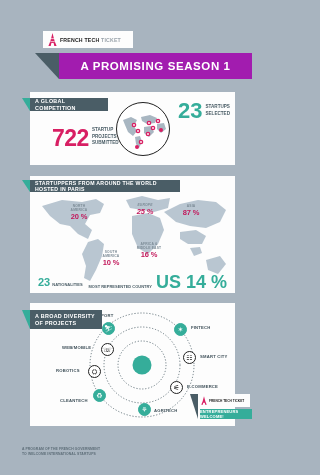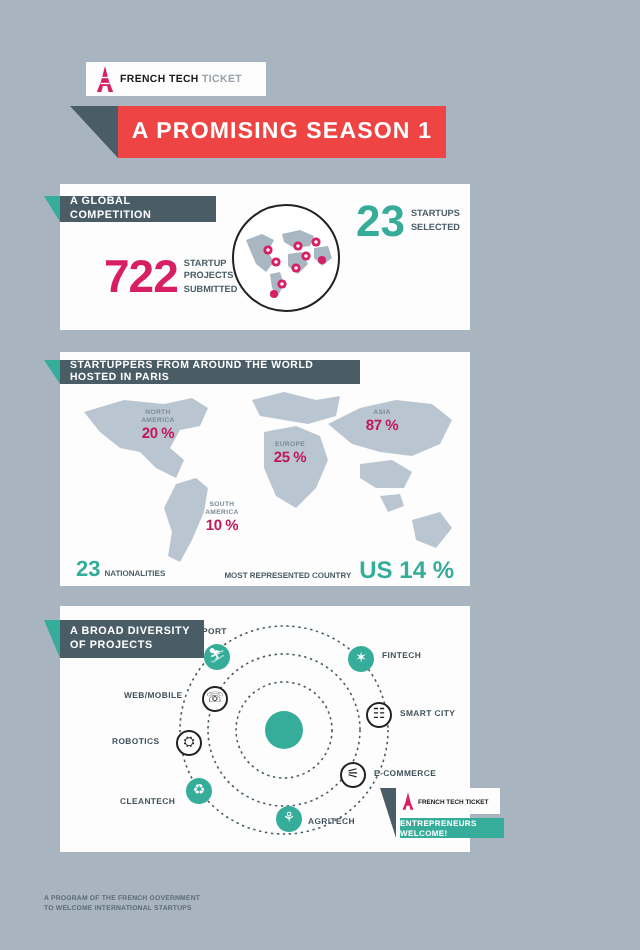--- a/index.html
+++ b/index.html
@@ -14,30 +14,30 @@
        font-weight:bold;letter-spacing:.3px;line-height:1.25;
        display:flex;flex-direction:column;justify-content:center;
        padding:3px 5px;box-sizing:border-box;}
   .tabfold{position:absolute;width:0;height:0;}
 
   
   #logoCard{left:43px;top:31px;width:90px;height:17px;
             display:flex;align-items:center;gap:3px;padding-left:5px;box-sizing:border-box;}
   #logoName{font-size:5.2px;font-weight:bold;color:#1a1a1a;letter-spacing:.2px;white-space:nowrap;}
   #logoName .lt{color:#9aa3ab;}
-  #titleBar{left:59px;top:53px;width:164px;height:26px;background:#ef4444;
+  #titleBar{left:59px;top:53px;width:193px;height:26px;background:#a21caf;
             display:flex;align-items:center;justify-content:center;}
   #titleBar .t{color:#fff;font-size:11.5px;font-weight:bold;letter-spacing:.6px;}
   #hdrFold{left:35px;top:53px;}
 
   
   #s1{left:30px;top:92px;width:205px;height:73px;}
   #s1tab{left:30px;top:98px;width:78px;height:13px;font-size:5.4px;}
   #s1fold{left:22px;top:98px;border-top:13px solid #35ad9a;border-left:8px solid transparent;}
-  #num722{position:absolute;left:22px;top:35px;display:flex;align-items:center;gap:3px;}
+  #num722{position:absolute;left:22px;top:35px;display:flex;gap:3px;}
   #num722 .big{font-size:23px;font-weight:bold;color:#d81f63;line-height:1;letter-spacing:-.5px;}
   #num722 .sm{font-size:4.6px;font-weight:bold;color:#4a5d66;line-height:1.45;}
   #globe{position:absolute;left:86px;top:10px;width:52px;height:52px;border-radius:50%;
          border:1.6px solid #222;background:#fff;overflow:hidden;}
   #num23{position:absolute;left:148px;top:8px;display:flex;align-items:flex-start;gap:3px;}
   #num23 .big{font-size:22px;font-weight:bold;color:#35ad9a;line-height:1;}
   #num23 .sm{font-size:4.6px;font-weight:bold;color:#4a5d66;line-height:1.45;padding-top:4px;}
 
   
   #s2{left:30px;top:176px;width:205px;height:117px;}
@@ -173,39 +173,43 @@
     <div class="mapnum" style="left:32px;top:28px;width:34px;">
       <span class="lbl">NORTH<br>AMERICA</span>
       <span class="pct">20 %</span>
     </div>
 
     <div class="mapnum" style="left:64px;top:74px;width:34px;">
       <span class="lbl">SOUTH<br>AMERICA</span>
       <span class="pct">10 %</span>
     </div>
 
-    <div class="mapnum" style="left:100px;top:44px;width:30px;">
+    <div class="mapnum" style="left:100px;top:27px;width:30px;font-style:italic;">
       <span class="lbl">EUROPE</span>
       <span class="pct">25 %</span>
     </div>
 
+    <div class="mapnum" style="left:99px;top:66px;width:40px;">
+      <span class="lbl">AFRICA &amp;<br>MIDDLE EAST</span>
+      <span class="pct">16 %</span>
+    </div>
 
     <div class="mapnum" style="left:146px;top:28px;width:30px;">
       <span class="lbl">ASIA</span>
       <span class="pct">87 %</span>
     </div>
 
     <div id="s2foot">
       <div class="footstat">
         <span class="n">23</span>
         <span class="l">NATIONALITIES</span>
       </div>
       <div class="footstat">
         <span class="l">MOST REPRESENTED COUNTRY</span>
-        <span class="n" style="font-size:12px;margin-left:2px;">US 14 %</span>
+        <span class="n" style="font-size:18px;margin-left:2px;">US 14 %</span>
       </div>
     </div>
   </div>
 
   <div class="tabfold" id="s2fold"></div>
   <div class="tab" id="s2tab">
     <span>STARTUPPERS FROM AROUND THE WORLD HOSTED IN PARIS</span>
   </div>
 
   <div class="card" id="s3">

